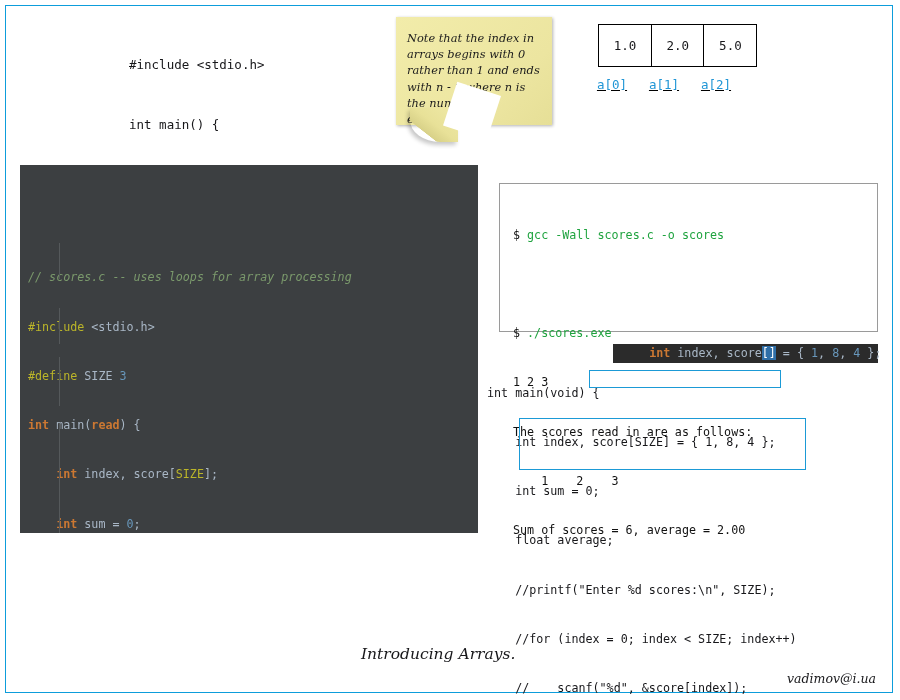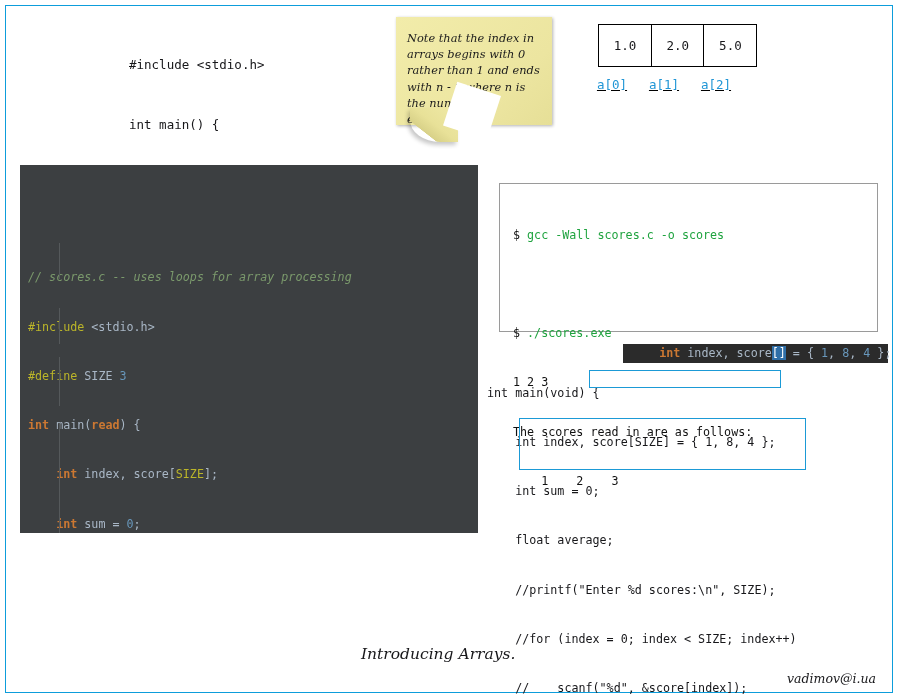--- a/index.html
+++ b/index.html
@@ -102,21 +102,21 @@
     font-family:"DejaVu Sans Mono","Liberation Mono",monospace;
     font-size:11.7px;line-height:16.4px;color:#17171a;white-space:pre;
   }
   #br-code .ln{display:block;min-height:16.4px;position:relative;}
 
   #hl-bar{
     position:absolute;left:613px;top:344px;width:265px;height:19px;
     background:#2b2b2b;
     font-family:"DejaVu Sans Mono","Liberation Mono",monospace;
     font-size:11.7px;line-height:19px;white-space:pre;
-    padding-left:8px;box-sizing:border-box;margin-left:10px;
+    padding-left:8px;box-sizing:border-box;
   }
   #hl-bar .sel{background:#2f6fa8;color:#ffffff;}
 
   #box-score-init{
     position:absolute;left:589px;top:370px;width:192px;height:18px;
     border:1.4px solid #1b9ad6;box-sizing:border-box;
   }
   #box-commented{
     position:absolute;left:519px;top:418px;width:287px;height:52px;
     border:1.4px solid #1b9ad6;box-sizing:border-box;
@@ -199,20 +199,21 @@
   
 </div>
 
 <div id="terminal">
   <span class="ln"><span class="t-prompt">$ </span><span class="t-cmd">gcc -Wall scores.c -o scores</span></span>
   <span class="ln"> </span>
   <span class="ln"><span class="t-prompt">$ </span><span class="t-cmd">./scores.exe</span></span>
   <span class="ln">1 2 3</span>
   <span class="ln">The scores read in are as follows:</span>
   <span class="ln">    1    2    3</span>
+  <span class="ln">Sum of scores = 6, average = 2.00</span>
 </div>
 
 <div id="hl-bar"><span class="c-kw">    int</span><span class="c-pln"> index, score</span><span class="sel">[]</span><span class="c-pln"> = { </span><span class="c-num">1</span><span class="c-pln">, </span><span class="c-num">8</span><span class="c-pln">, </span><span class="c-num">4</span><span class="c-pln"> };</span></div>
 
 <div id="br-code">
   <span class="ln">int main(void) {</span>
   <span class="ln">    int index, score[SIZE] = { 1, 8, 4 };</span>
   <span class="ln">    int sum = 0;</span>
   <span class="ln">    float average;</span>
   <span class="ln">    //printf("Enter %d scores:\n", SIZE);</span>

